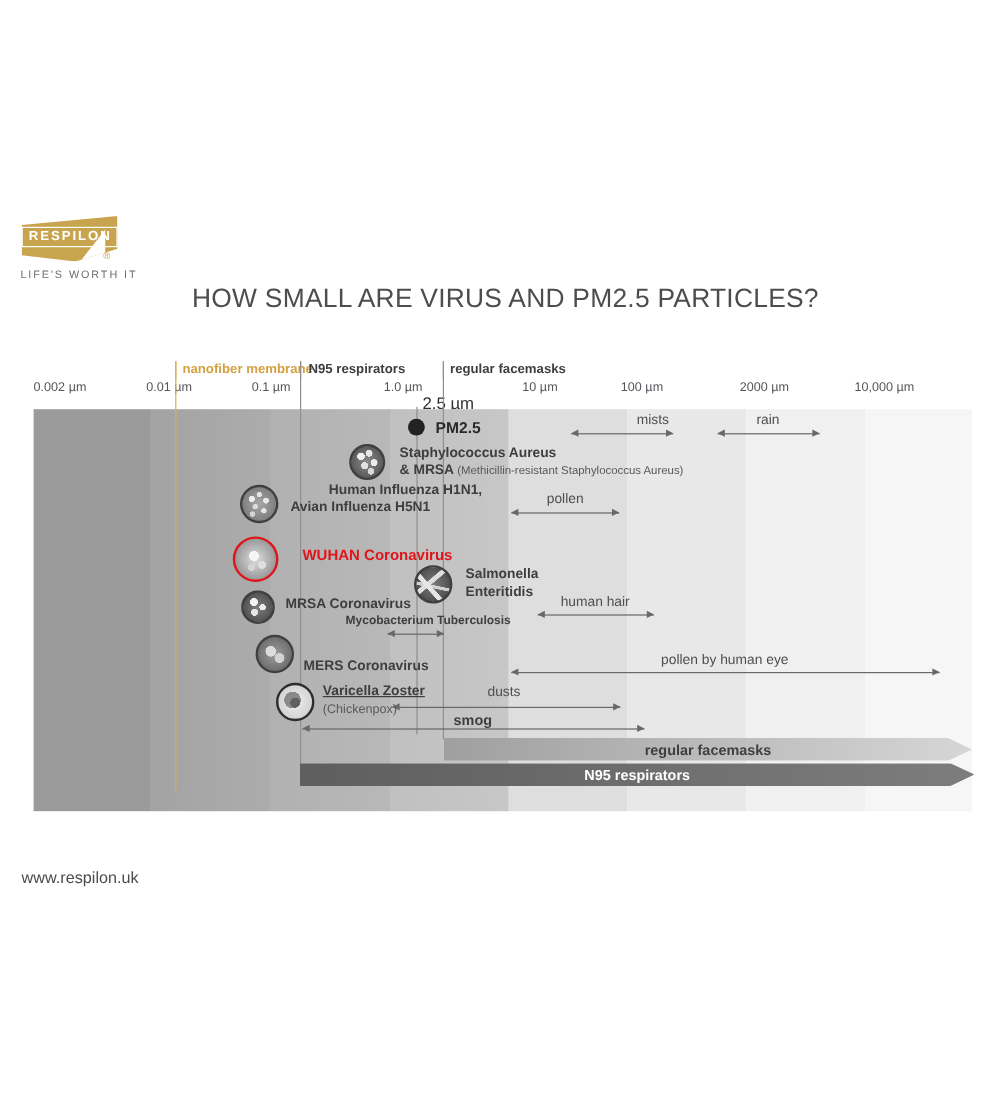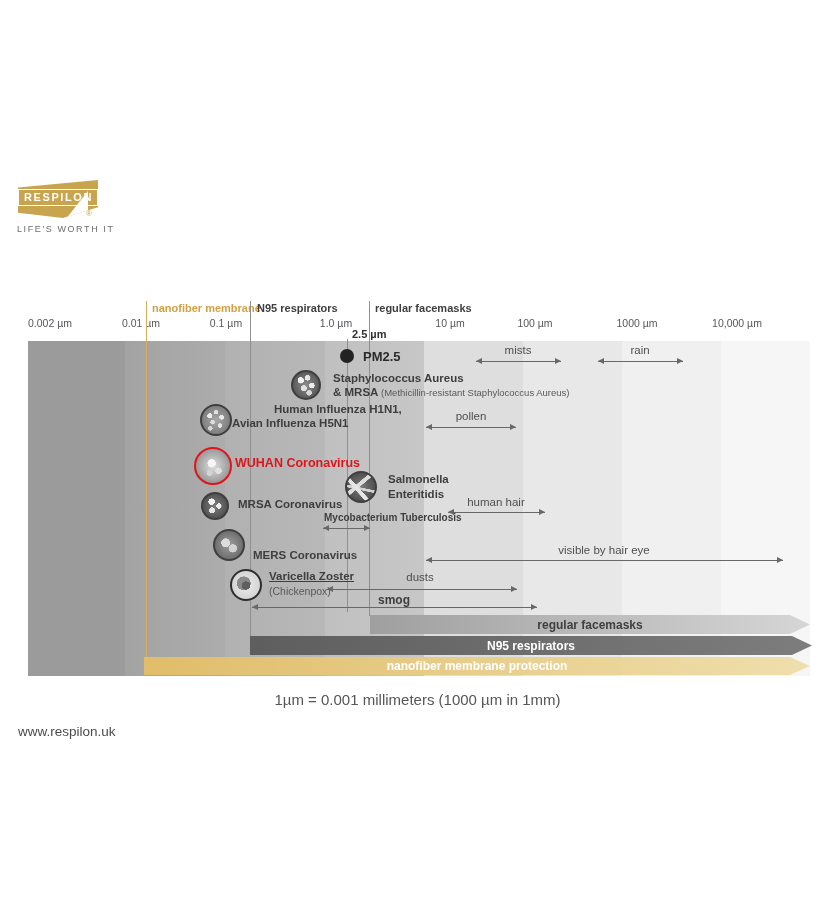--- a/index.html
+++ b/index.html
@@ -17,21 +17,21 @@
   .tagline{position:absolute;left:17px;top:224px;font-size:9px;letter-spacing:1.6px;color:#6d6e70;}
   .website{position:absolute;left:18px;top:724px;font-size:13.5px;color:#4c4c4e;}
 
   .title{position:absolute;left:160px;top:236px;font-size:22px;color:#4c4d4f;letter-spacing:0.2px;white-space:nowrap;}
 
   
   .hdr{position:absolute;top:302px;font-size:11px;font-weight:bold;white-space:nowrap;}
   .tick-v{position:absolute;top:301px;width:1px;height:15px;background:#8f8f8f;}
   .axis-lab{position:absolute;top:317px;font-size:10.5px;color:#56575b;white-space:nowrap;}
   .axis-c{width:60px;text-align:center;margin-left:-30px;}
-  .pm25-lab{position:absolute;left:352px;top:328px;font-size:11px;font-weight:bold;color:#2f2f31;white-space:nowrap;}
+  .pm25-lab{position:absolute;left:352px;top:328px;font-size:14px;font-weight:normal;color:#2f2f31;white-space:nowrap;}
 
   
   .bands{position:absolute;left:28px;top:341px;width:782px;height:335px;display:flex;}
   .band{height:100%;}
 
   .vline{position:absolute;width:1px;background:#8f8f8f;z-index:2;}
   .vline-gold{background:#d9ae55;}
 
   
   .organism{position:absolute;border-radius:50%;box-sizing:border-box;border:2px solid #3f3f3f;z-index:4;}
@@ -111,35 +111,36 @@
 
 <div class="page">
 
   <div class="logo">
     <div class="logo-notch"></div>
     <div class="logo-text">RESPILON</div>
   </div>
   <div class="reg">®</div>
   <div class="tagline">LIFE'S WORTH IT</div>
 
+  <div class="title">HOW SMALL ARE VIRUS AND PM2.5 PARTICLES?</div>
 
   <div class="tick-v vline-gold" style="left:146px;"></div>
   <div class="hdr" style="left:152px;color:#d3a143;">nanofiber membrane</div>
   <div class="tick-v" style="left:250px;"></div>
   <div class="hdr" style="left:257px;color:#3e3e40;">N95 respirators</div>
   <div class="tick-v" style="left:369px;"></div>
   <div class="hdr" style="left:375px;color:#3e3e40;">regular facemasks</div>
 
   <div class="axis-lab" style="left:28px;">0.002 µm</div>
   <div class="axis-lab axis-c" style="left:141px;">0.01 µm</div>
   <div class="axis-lab axis-c" style="left:226px;">0.1 µm</div>
   <div class="axis-lab axis-c" style="left:336px;">1.0 µm</div>
   <div class="axis-lab axis-c" style="left:450px;">10 µm</div>
   <div class="axis-lab axis-c" style="left:535px;">100 µm</div>
-  <div class="axis-lab axis-c" style="left:637px;">1000 µm</div>
+  <div class="axis-lab axis-c" style="left:637px;">2000 µm</div>
   <div class="axis-lab axis-c" style="left:737px;">10,000 µm</div>
   <div class="pm25-lab">2.5 µm</div>
 
   <div class="bands">
     <div class="band" style="width:97px;background:#9b9b9b;"></div>
     <div class="band" style="width:100px;background:linear-gradient(to right,#a3a3a3,#acacac);"></div>
     <div class="band" style="width:100px;background:linear-gradient(to right,#b1b1b1,#b8b8b8);"></div>
     <div class="band" style="width:99px;background:linear-gradient(to right,#c0c0c0,#c7c7c7);"></div>
     <div class="band" style="width:99px;background:#dedede;"></div>
     <div class="band" style="width:99px;background:#e8e8e8;"></div>
@@ -154,69 +155,65 @@
 
   <div class="pm-dot"></div>
   <div class="plabel" style="left:363px;top:349px;font-size:13px;color:#2a2a2c;">PM2.5</div>
 
   <div class="organism org-staph" style="left:291px;top:370px;width:30px;height:30px;"></div>
   <div class="plabel" style="left:333px;top:372px;">Staphylococcus Aureus</div>
   <div class="plabel" style="left:333px;top:386px;"><span>&amp; MRSA</span><span class="note"> (Methicillin-resistant Staphylococcus Aureus)</span></div>
 
   <div class="organism org-flu" style="left:200px;top:404px;width:32px;height:32px;"></div>
   <div class="plabel" style="left:242px;top:403px;margin-left:32px;">Human Influenza H1N1,</div>
-  <div class="plabel" style="left:232px;top:417px;">Avian Influenza H5N1</div>
+  <div class="plabel" style="left:242px;top:417px;">Avian Influenza H5N1</div>
 
   <div class="organism org-wuhan" style="left:194px;top:447px;width:38px;height:38px;"></div>
-  <div class="plabel plabel-red" style="left:235px;top:456px;text-align:right;">WUHAN Coronavirus</div>
+  <div class="plabel plabel-red" style="left:252px;top:456px;text-align:right;">WUHAN Coronavirus</div>
 
   <div class="organism org-salmonella" style="left:345px;top:471px;width:32px;height:32px;"></div>
   <div class="plabel" style="left:388px;top:473px;">Salmonella</div>
   <div class="plabel" style="left:388px;top:488px;">Enteritidis</div>
 
   <div class="organism org-sars" style="left:201px;top:492px;width:28px;height:28px;"></div>
   <div class="plabel" style="left:238px;top:498px;">MRSA Coronavirus</div>
 
-  <div class="plabel plabel-small" style="left:288px;top:512px;margin-left:36px;">Mycobacterium Tuberculosis</div>
+  <div class="plabel plabel-small" style="left:288px;top:512px;">Mycobacterium Tuberculosis</div>
   <div class="arrow" style="left:323px;top:528px;width:47px;"></div>
 
   <div class="organism org-mers" style="left:213px;top:529px;width:32px;height:32px;"></div>
   <div class="plabel" style="left:253px;top:549px;">MERS Coronavirus</div>
 
   <div class="organism org-varicella" style="left:230px;top:569px;width:32px;height:32px;"></div>
   <div class="plabel" style="left:269px;top:570px;text-decoration:underline;">Varicella Zoster</div>
   <div class="plabel plabel-light" style="left:269px;top:585px;">(Chickenpox)</div>
 
-  <div class="rlabel" style="left:478px;top:344px;width:80px;">mists</div>
+  <div class="rlabel" style="left:504px;top:344px;width:80px;">mists</div>
   <div class="arrow" style="left:476px;top:361px;width:85px;"></div>
 
   <div class="rlabel" style="left:600px;top:344px;width:80px;">rain</div>
   <div class="arrow" style="left:598px;top:361px;width:85px;"></div>
 
   <div class="rlabel" style="left:431px;top:410px;width:80px;">pollen</div>
   <div class="arrow" style="left:426px;top:427px;width:90px;"></div>
 
   <div class="rlabel" style="left:456px;top:496px;width:80px;">human hair</div>
   <div class="arrow" style="left:448px;top:512px;width:97px;"></div>
 
-  <div class="rlabel" style="left:524px;top:544px;width:160px;">visible by hair eye</div>
+  <div class="rlabel" style="left:524px;top:544px;width:160px;">pollen by human eye</div>
   <div class="arrow" style="left:426px;top:560px;width:357px;"></div>
 
   <div class="rlabel" style="left:380px;top:571px;width:80px;">dusts</div>
   <div class="arrow" style="left:327px;top:589px;width:190px;"></div>
 
   <div class="rlabel rlabel-bold" style="left:354px;top:593px;width:80px;">smog</div>
   <div class="arrow" style="left:252px;top:607px;width:285px;"></div>
 
   <div class="bar bar-regular">
     <span>regular facemasks</span>
   </div>
   <div class="bar bar-n95">
     <span>N95 respirators</span>
   </div>
-  <div class="bar bar-nano">
-    <span>nanofiber membrane protection</span>
-  </div>
-
-  <div class="footnote">1µm = 0.001 millimeters (1000 µm in 1mm)</div>
+
   <div class="website">www.respilon.uk</div>
 
 </div>
 
 </body></html>

